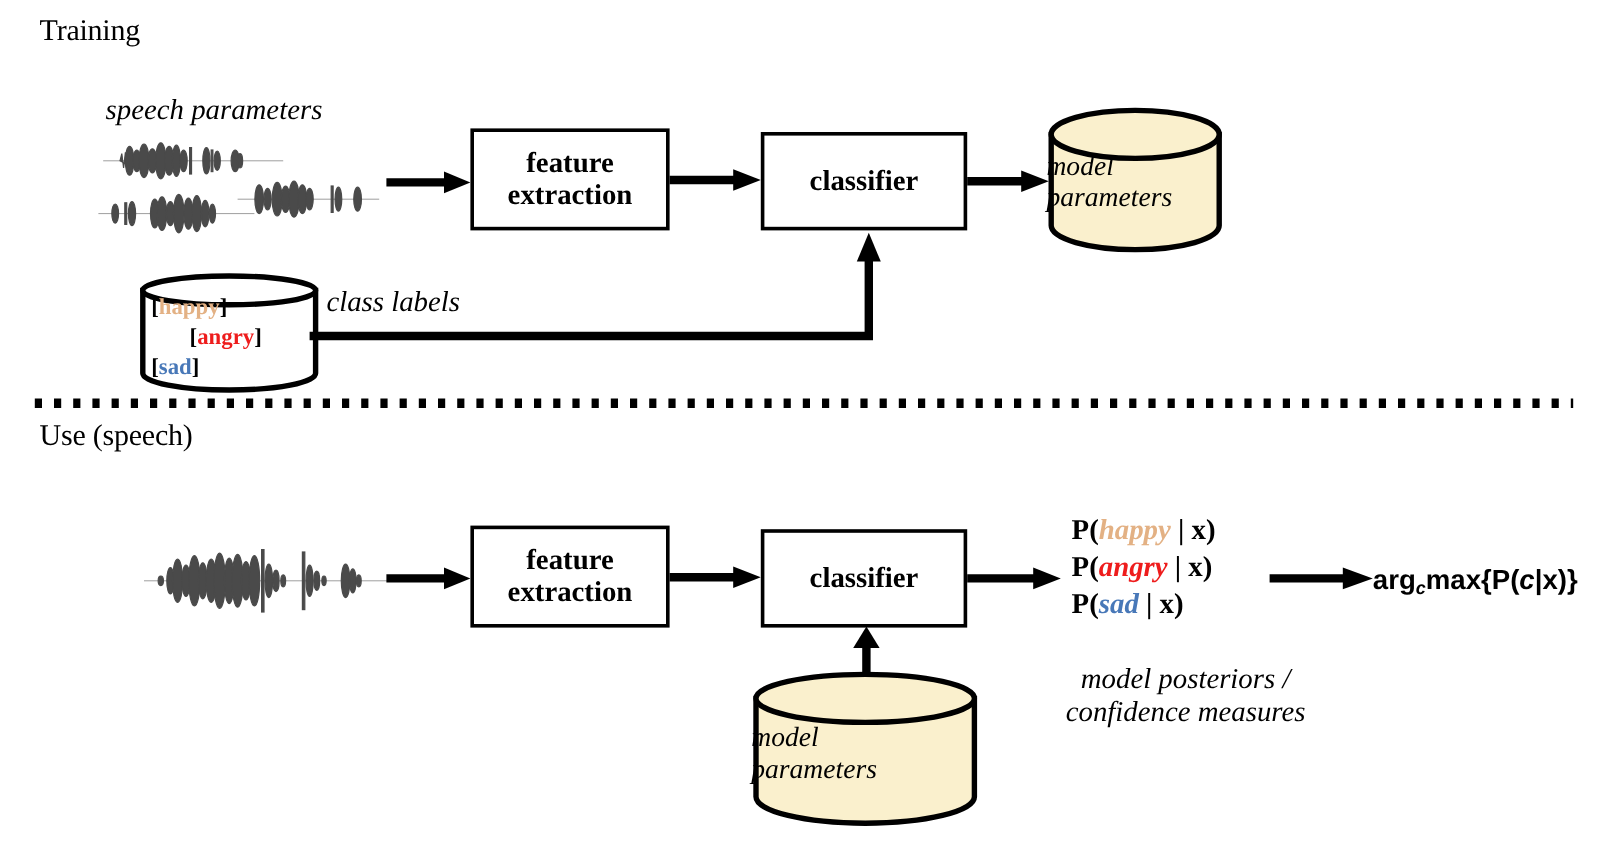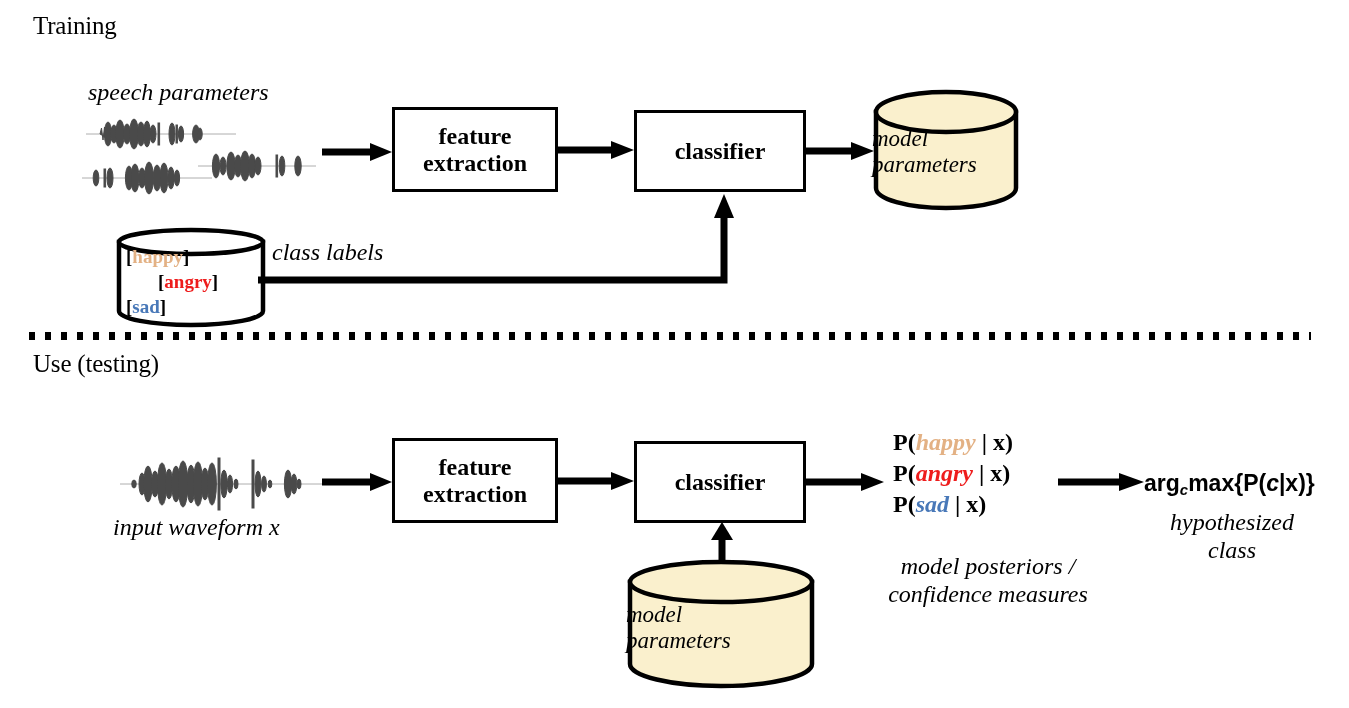--- a/index.html
+++ b/index.html
@@ -250,21 +250,21 @@
       <polygon points="456,30 466,6 476,30" fill="#000"></polygon>
     </svg>
   </div>
 
   <div class="divider" style="left:26px; top:331px;">
     <svg width="1290" height="10" viewBox="0 0 1290 10">
       <line x1="3" y1="5" x2="1285" y2="5" stroke="#000" stroke-width="8" stroke-dasharray="6 10" stroke-linecap="butt"></line>
     </svg>
   </div>
 
-  <div class="abs section-title" style="left:33px; top:350px;">Use (testing)</div>
+  <div class="abs section-title" style="left:33px; top:350px;">Use (speech)</div>
 
   <div class="abs wf" style="left:118px; top:450px;">
     <svg width="210" height="70" viewBox="0 0 210 70">
       <g fill="#4a4a4a" stroke="#4a4a4a">
         <g transform="translate(2,34)">
           <line x1="0" y1="0" x2="205" y2="0" stroke="#9a9a9a" stroke-width="0.8"></line>
           <ellipse cx="14" cy="0" rx="2.2" ry="4"></ellipse>
           <ellipse cx="22" cy="0" rx="3.0" ry="11"></ellipse>
           <ellipse cx="28" cy="0" rx="4.2" ry="18"></ellipse>
           <ellipse cx="35" cy="0" rx="3.4" ry="13"></ellipse>
@@ -285,21 +285,20 @@
           <ellipse cx="144" cy="0" rx="2.4" ry="8"></ellipse>
           <ellipse cx="150" cy="0" rx="1.8" ry="4"></ellipse>
           <ellipse cx="168" cy="0" rx="3.6" ry="14"></ellipse>
           <ellipse cx="174" cy="0" rx="2.8" ry="10"></ellipse>
           <ellipse cx="179" cy="0" rx="2.0" ry="5"></ellipse>
         </g>
       </g>
     </svg>
   </div>
 
-  <div class="abs anno" style="left:113px; top:513px;">input waveform x</div>
 
   <div class="abs arrow" style="left:322px; top:472px;">
     <svg width="72" height="20" viewBox="0 0 72 20">
       <line x1="0" y1="10" x2="53" y2="10" stroke="#000" stroke-width="7"></line>
       <polygon points="48,1 70,10 48,19" fill="#000"></polygon>
     </svg>
   </div>
 
   <div class="abs pbox" style="left:392px; top:438px; width:166px; height:85px;">
     <span>
@@ -365,18 +364,14 @@
     <svg width="88" height="20" viewBox="0 0 88 20">
       <line x1="0" y1="10" x2="66" y2="10" stroke="#000" stroke-width="7"></line>
       <polygon points="61,1 86,10 61,19" fill="#000"></polygon>
     </svg>
   </div>
 
   <div class="abs argmax" style="left:1144px; top:470px;">
     <span>arg</span><span class="sub">c</span><span>max{P(</span><span class="itc">c</span><span>|x)}</span>
   </div>
 
-  <div class="abs anno center" style="left:1124px; top:508px; width:216px;">
-    <div>hypothesized</div>
-    <div>class</div>
-  </div>
 
 </div>
 
 </body></html>

